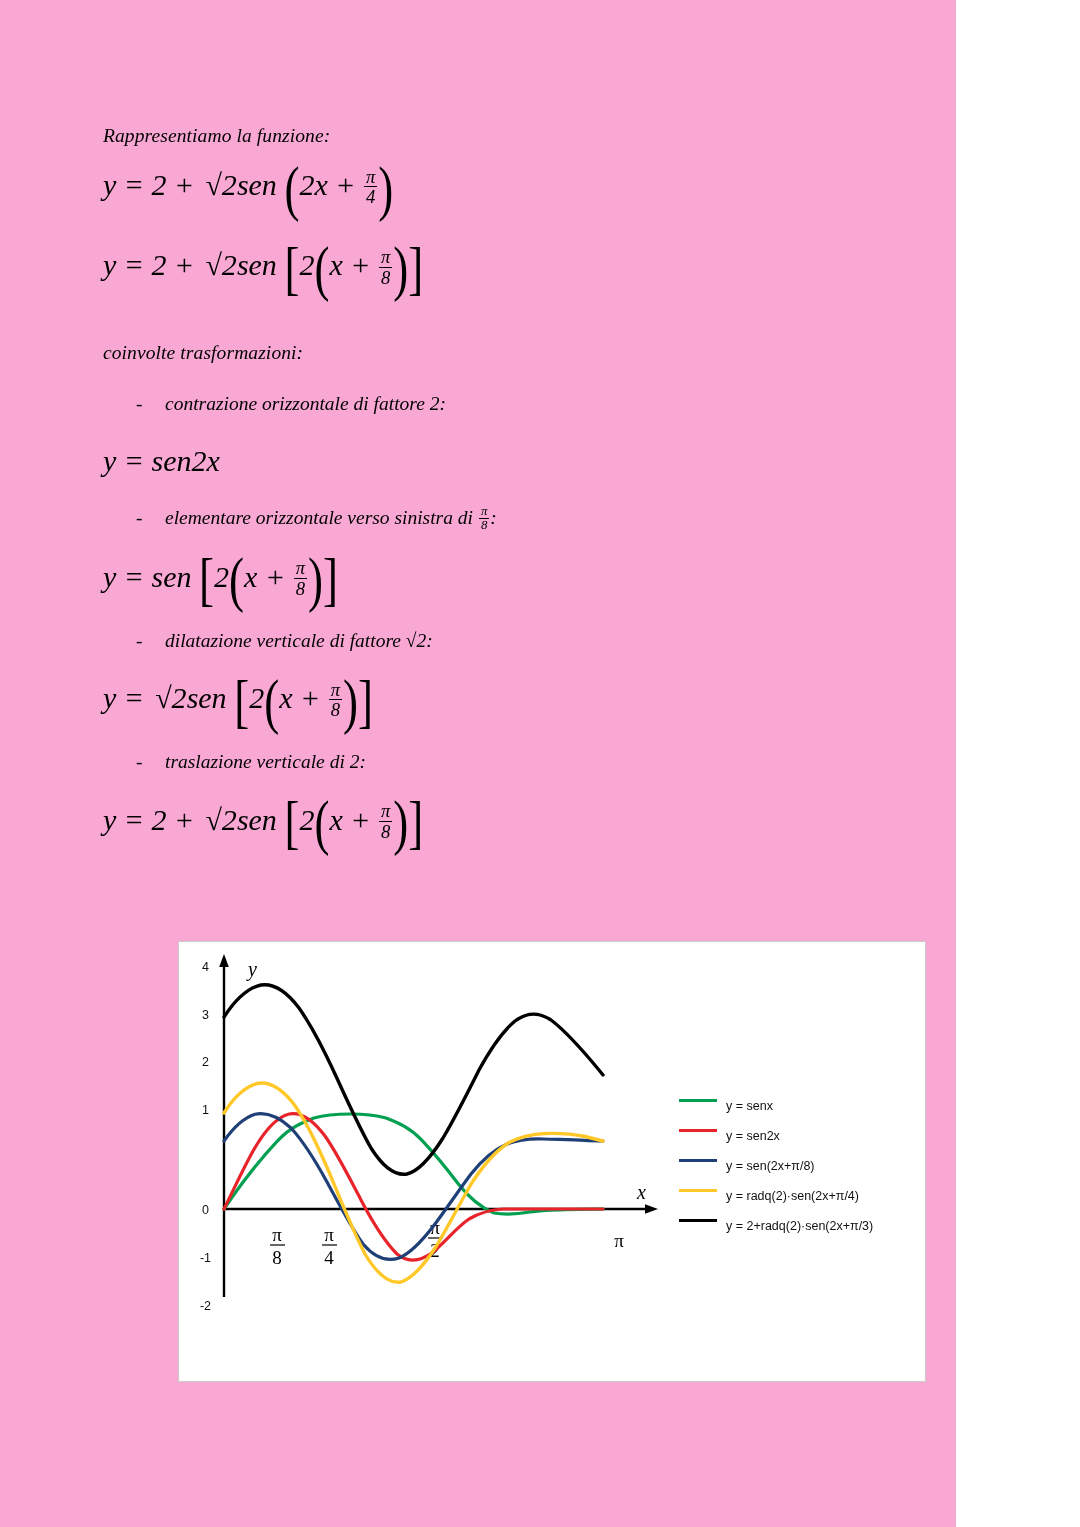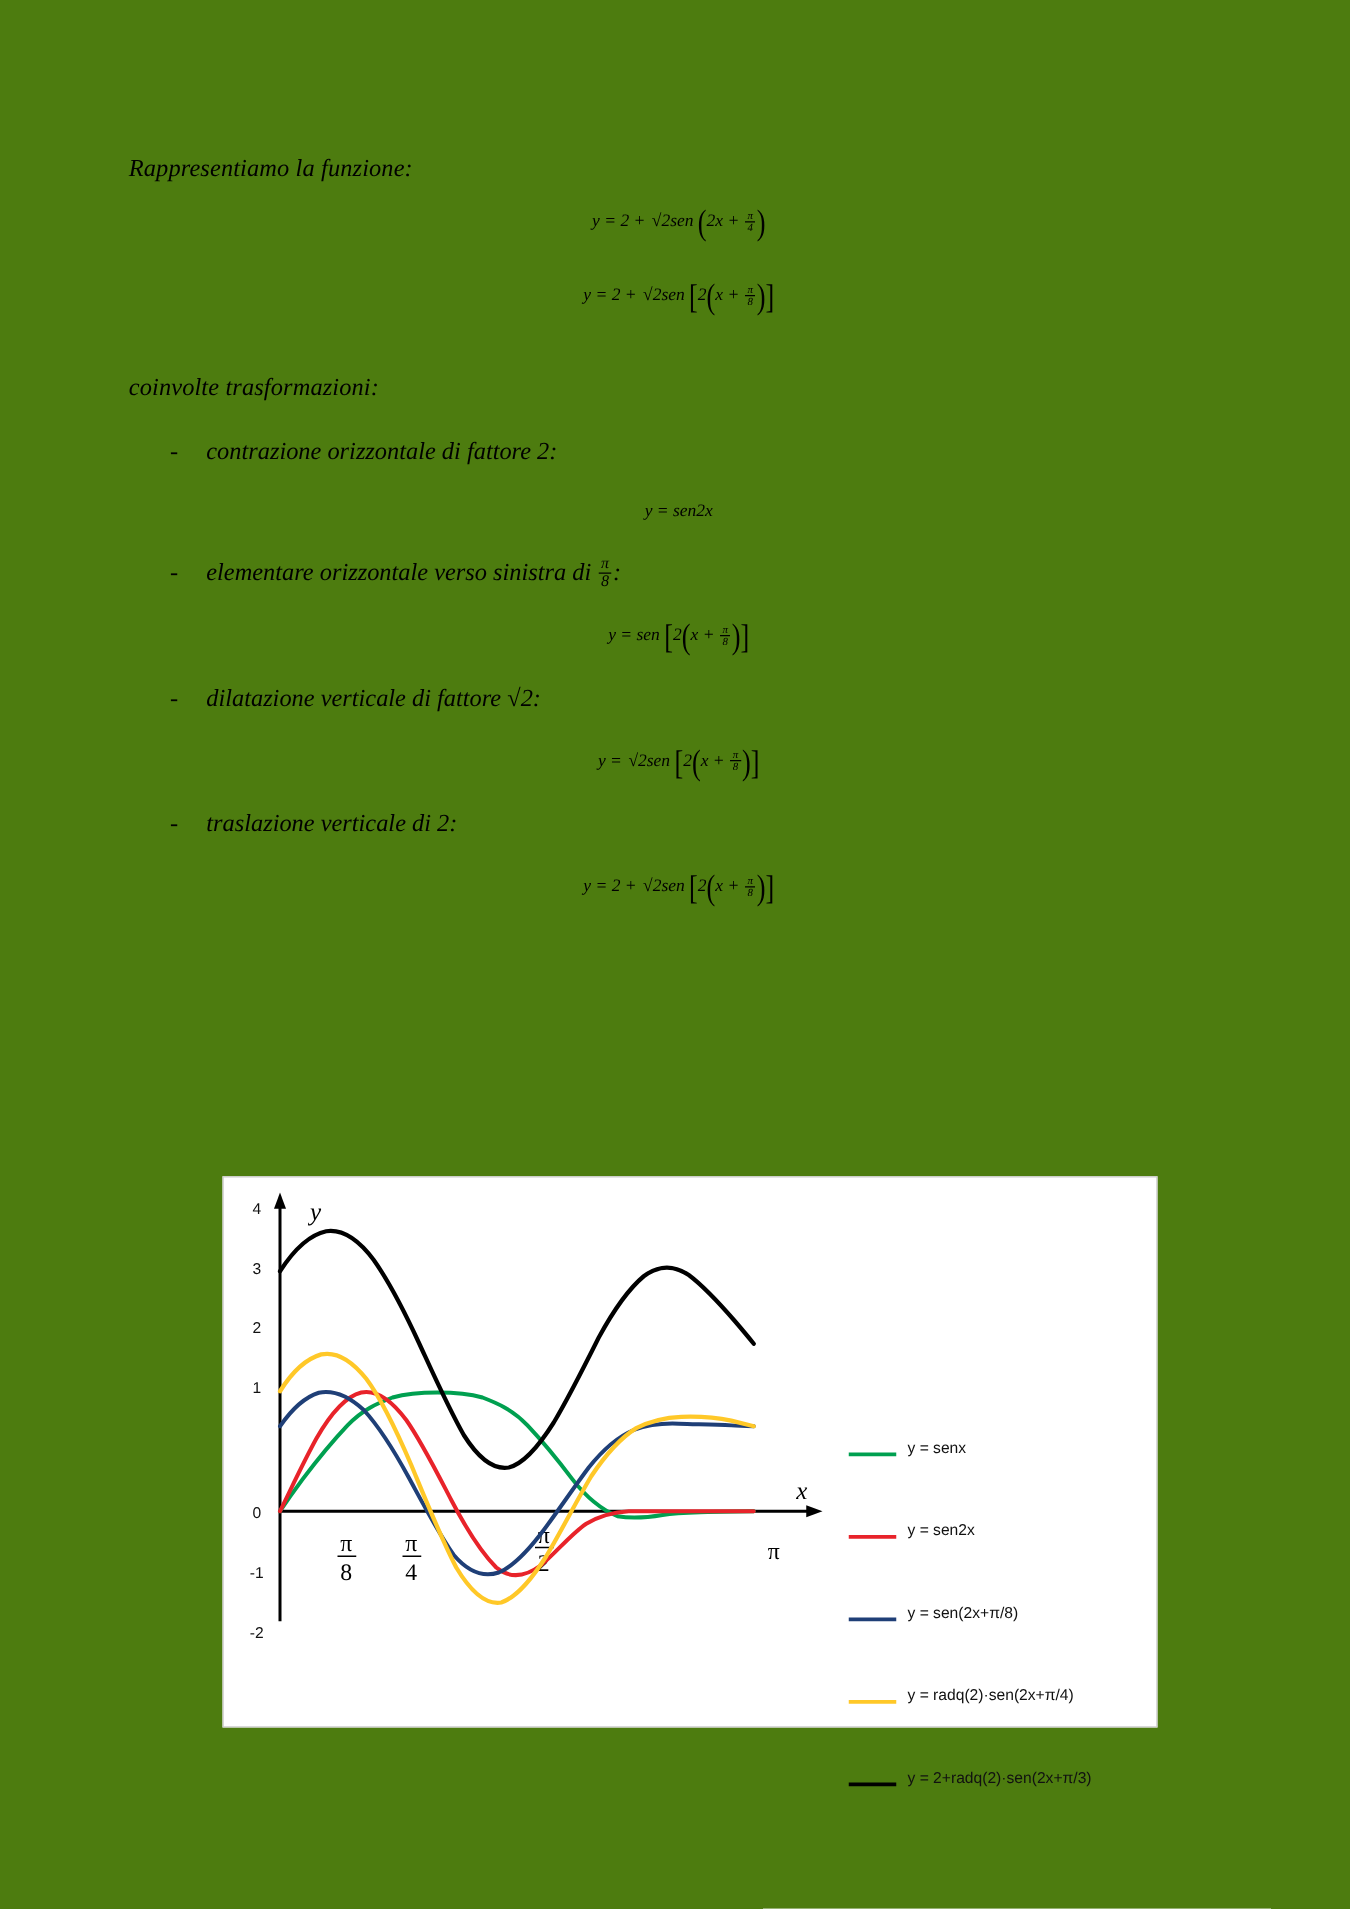--- a/index.html
+++ b/index.html
@@ -11,46 +11,46 @@
     width: 1080px;
     height: 1527px;
     position: relative;
     font-family: "Liberation Serif", serif;
     color: #000000;
     overflow: hidden;
   }
   .page {
     position: absolute;
     left: 0; top: 0;
-    width: 1080px;
+    width: 956px;
     height: 1527px;
-    background: #4d7c0f;
+    background: #f9a8d4;
   }
   .content {
     position: absolute;
     left: 103px;
     top: 122px;
     width: 880px;
   }
 
   .para {
     font-style: italic;
     font-size: 19.5px;
     line-height: 1.45;
     margin: 0 0 0 0;
     letter-spacing: 0.1px;
   }
   .spacer-18 { height: 18px; }
   .spacer-22 { height: 22px; }
   .spacer-26 { height: 26px; }
 
   .eq {
-    text-align: center;
+    text-align: left;
     font-style: italic;
-    font-size: 14px;
+    font-size: 30px;
     line-height: 1.1;
     font-family: "Liberation Serif", serif;
   }
   .frac {
     display: inline-flex;
     flex-direction: column;
     align-items: center;
     justify-content: center;
     vertical-align: middle;
     font-size: 0.62em;
@@ -121,23 +121,22 @@
   .legend {
     position: absolute;
     left: 500px;
     top: 157px;
     font-family: "Liberation Sans", sans-serif;
     font-size: 12.5px;
     color: #111;
   }
   .legend-row {
     display: flex;
-    align-items: flex-end;
+    align-items: flex-start;
     height: 30px;
-    margin-top: 36px;
   }
   .legend-swatch {
     width: 38px;
     height: 0;
     border-top-width: 3px;
     border-top-style: solid;
     margin-right: 9px;
   }
 </style>
 </head>

